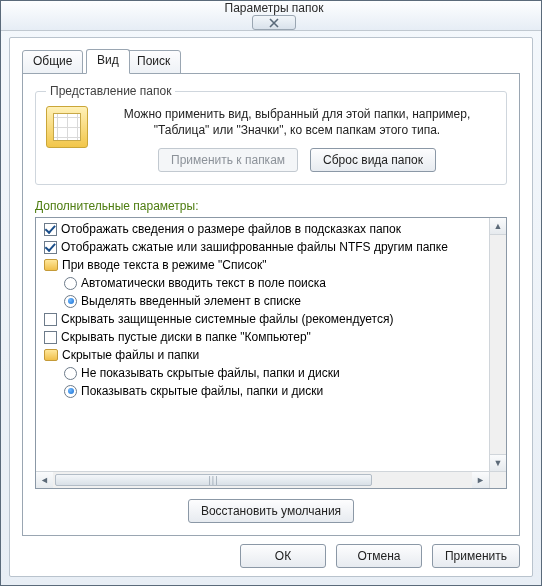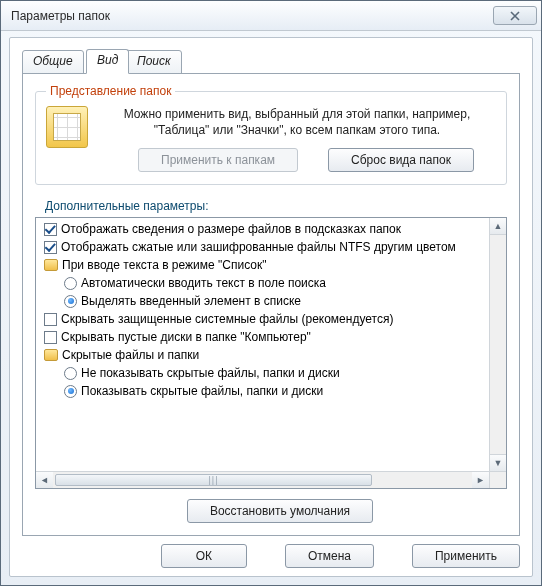--- a/index.html
+++ b/index.html
@@ -20,41 +20,42 @@
     position: relative;
   }
   .titlebar {
     height: 30px;
     background: linear-gradient(#fdfeff, #e6edf5);
     border-bottom: 1px solid #c0c8d0;
     display: flex;
     align-items: center;
     padding: 0 4px 0 10px;
     justify-content: space-between;
+    flex-direction: column;
   }
   .titlebar .title { color: #2a2a2a; }
   .closebtn {
     width: 44px; height: 19px;
     border: 1px solid #9aa6b2;
     border-radius: 3px;
     background: linear-gradient(#f2f6fa, #d9e2eb);
     display: flex; align-items: center; justify-content: center;
     color: #5a6a7a;
   }
   .client {
     position: absolute;
     left: 8px; right: 8px; top: 36px; bottom: 8px;
     background: #fff;
     border: 1px solid #b9c3cd;
     border-radius: 2px;
     padding: 12px 12px 8px 12px;
     display: flex;
     flex-direction: column;
   }
-  .tabs { position: relative; height: 24px; margin-bottom: 0; font-style: italic; }
+  .tabs { position: relative; height: 24px; margin-bottom: 0; }
   .tab {
     position: absolute;
     top: 0;
     height: 24px;
     padding: 3px 10px 0 10px;
     border: 1px solid #9aa6b2;
     border-radius: 3px 3px 0 0;
     background: linear-gradient(#fdfdfe, #eef2f6);
     color: #222;
     cursor: default;
@@ -81,21 +82,21 @@
     display: flex;
     flex-direction: column;
     overflow: hidden;
   }
   fieldset.group {
     border: 1px solid #cfd6dd;
     border-radius: 3px;
     margin: 0 0 12px 0;
     padding: 8px 10px 12px 10px;
   }
-  fieldset.group legend { padding: 0 4px; color: #c2410c; }
+  fieldset.group legend { padding: 0 4px; color: #404040; }
   .folderview { display: flex; gap: 10px; align-items: flex-start; }
   .folder-icon {
     width: 42px; height: 42px;
     flex-shrink: 0;
     background: linear-gradient(#fff1b8, #f2c64a);
     border: 1px solid #caa638;
     border-radius: 3px;
     position: relative;
   }
   .folder-icon::before {
@@ -111,31 +112,30 @@
     background-position: 3px 3px;
   }
   .fv-text { color: #222; line-height: 1.35; text-align: center; }
   .fv-buttons { margin-top: 10px; display: flex; gap: 12px; justify-content: center; }
   button.win {
     font-family: inherit;
     font-size: 12px;
     background: linear-gradient(#fdfdfe, #e7ebf0);
     border: 1px solid #8b98a6;
     border-radius: 3px;
-    padding: 4px 22px;
+    padding: 4px 12px;
     min-width: 90px;
     color: #222;
-    margin-left: 18px;
   }
   button.win:disabled {
     color: #8c9299;
     border-color: #c2c9d0;
     background: #f4f6f8;
   }
-  .adv-label { margin: 2px 0 4px 10px; color: #0c4a6e; }
+  .adv-label { margin: 2px 0 4px 0; color: #4d7c0f; }
   .treebox {
     border: 1px solid #8b98a6;
     background: #fff;
     flex: 1;
     display: flex;
     flex-direction: column;
     min-height: 0;
   }
   .tree-scroll {
     flex: 1;
@@ -223,21 +223,21 @@
   .hbar .corner {
     width: 17px;
     background: #f0f0f0;
     border-left: 1px solid #d0d5da;
   }
   .defaults-row { margin-top: 10px; display: flex; justify-content: center; }
   .bottom-buttons {
     margin-top: 8px;
     display: flex;
     justify-content: flex-end;
-    gap: 20px;
+    gap: 10px;
   }
   button.win.fix { min-width: 86px; }
 </style>
 </head>
 <body>
 
 <div class="window">
   <div class="titlebar">
     <span class="title">Параметры папок</span>
     <div class="closebtn">
@@ -277,21 +277,21 @@
         <div class="tree-inner">
           <div class="tree-scroll" id="tree">
               <div class="tree-row">
                 <span class="indent" style="width: 2px;"></span>
                 <span class="cb checked"></span>
                 <span>Отображать сведения о размере файлов в подсказках папок</span>
               </div>
               <div class="tree-row">
                 <span class="indent" style="width: 2px;"></span>
                 <span class="cb checked"></span>
-                <span>Отображать сжатые или зашифрованные файлы NTFS другим цветом</span>
+                <span>Отображать сжатые или зашифрованные файлы NTFS другим папке</span>
               </div>
               <div class="tree-row">
                 <span class="indent" style="width: 2px;"></span>
                 <span class="smallfolder"></span>
                 <span>При вводе текста в режиме "Список"</span>
               </div>
               <div class="tree-row">
                 <span class="indent" style="width: 22px;"></span>
                 <span class="rb"></span>
                 <span>Автоматически вводить текст в поле поиска</span>

